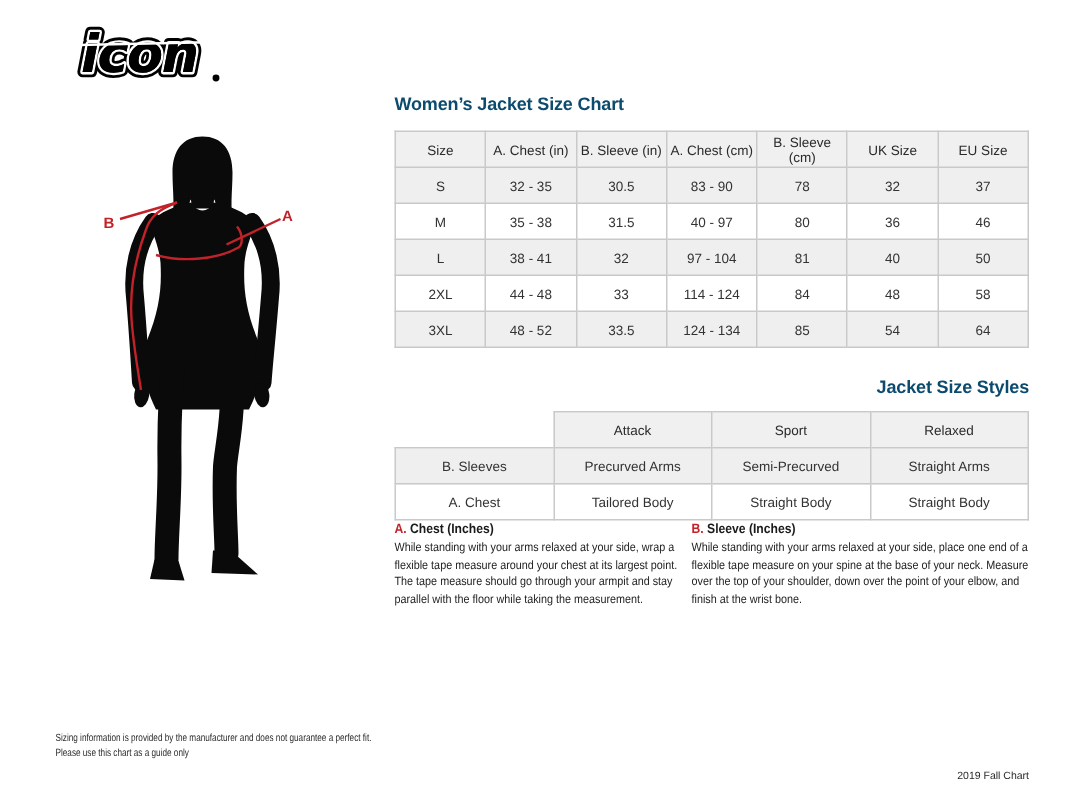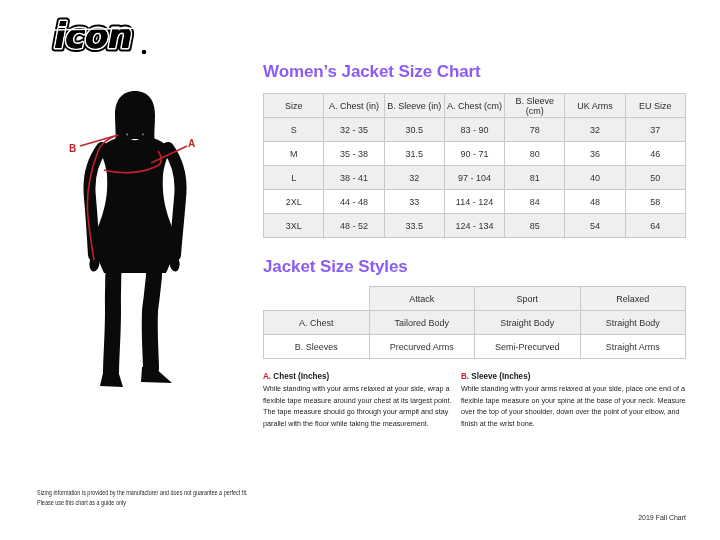--- a/index.html
+++ b/index.html
@@ -7,36 +7,36 @@
     position:relative; width:720px; height:540px; background:#ffffff;
     font-family:"Liberation Sans", sans-serif; overflow:hidden;
   }
   
   .logo { position:absolute; left:34px; top:12px;margin-left:14px; }
   
   .figure { position:absolute; left:50px; top:85px; }
   
   .rcol { position:absolute; left:263px; top:62px; width:423px; }
   .rcol h2 {
-    font-size:17px; font-weight:700; color:#8b5cf6; margin:0;
+    font-size:12px; font-weight:700; color:#0c4a6e; margin:0;
     letter-spacing:-0.1px;
   }
   .t1-title { margin:0 0 11px 0 !important; }
-  .t2-title { margin:19px 0 9px 0 !important; }
+  .t2-title { margin:19px 0 9px 0 !important;text-align:right; }
   .t3-title { margin:10px 0 7px 0 !important; }
   table { border-collapse:collapse; table-layout:fixed; width:100%;border-radius:28px; }
   th, td {
     border:1px solid #c9c9c9; font-size:9px; color:#333; font-weight:400;
     text-align:center; vertical-align:middle; height:23px; padding:0 2px;
   }
   thead th { background:#f0f0f0; color:#2a2a2a; }
   tbody tr:nth-child(odd) td { background:#efefef; }
   .styles-table thead th:first-child { border:none; background:transparent; }
   
-  .fit-cols { display:flex; margin-top:12px; }
+  .fit-cols { display:flex; margin-top:0; }
   .fit-col-a { width:198px; }
   .fit-col-b { width:225px; }
   .fit-inner-a { width:220px; transform:scaleX(0.9); transform-origin:0 0; }
   .fit-inner-b { width:250px; transform:scaleX(0.9); transform-origin:0 0; }
   .fit-label { font-size:9px; font-weight:700; color:#1a1a1a; margin-bottom:2px; }
   .fit-label .red { color:#c2222a; }
   .fit-body { font-size:8px; line-height:11.5px; color:#222; }
   
   .disclaimer {
     position:absolute; left:37px; top:488px; width:282px;
@@ -97,39 +97,39 @@
     <h2 class="t1-title">Women’s Jacket Size Chart</h2>
 
     <table class="size-table">
       <thead>
           <tr>
             <th>Size</th>
             <th>A. Chest (in)</th>
             <th>B. Sleeve (in)</th>
             <th>A. Chest (cm)</th>
             <th>B. Sleeve (cm)</th>
-            <th>UK Arms</th>
+            <th>UK Size</th>
             <th>EU Size</th>
           </tr>
         </thead>
       <tbody>
           <tr>
             <td>S</td>
             <td>32 - 35</td>
             <td>30.5</td>
             <td>83 - 90</td>
             <td>78</td>
             <td>32</td>
             <td>37</td>
           </tr>
           <tr>
             <td>M</td>
             <td>35 - 38</td>
             <td>31.5</td>
-            <td>90 - 71</td>
+            <td>40 - 97</td>
             <td>80</td>
             <td>36</td>
             <td>46</td>
           </tr>
           <tr>
             <td>L</td>
             <td>38 - 41</td>
             <td>32</td>
             <td>97 - 104</td>
             <td>81</td>
@@ -163,30 +163,30 @@
       <thead>
           <tr>
             <th></th>
             <th>Attack</th>
             <th>Sport</th>
             <th>Relaxed</th>
           </tr>
         </thead>
       <tbody>
           <tr>
+            <td>B. Sleeves</td>
+            <td>Precurved Arms</td>
+            <td>Semi-Precurved</td>
+            <td>Straight Arms</td>
+          </tr>
+          <tr>
             <td>A. Chest</td>
             <td>Tailored Body</td>
             <td>Straight Body</td>
             <td>Straight Body</td>
-          </tr>
-          <tr>
-            <td>B. Sleeves</td>
-            <td>Precurved Arms</td>
-            <td>Semi-Precurved</td>
-            <td>Straight Arms</td>
           </tr>
         </tbody>
     </table>
 
 
     <div class="fit-cols">
       <div class="fit-col-a">
         <div class="fit-inner-a">
           <div class="fit-label"><span class="red">A.</span><span> Chest (Inches)</span></div>
           <div class="fit-body">While standing with your arms relaxed at your side, wrap a flexible tape measure around your chest at its largest point. The tape measure should go through your armpit and stay parallel with the floor while taking the measurement.</div>

